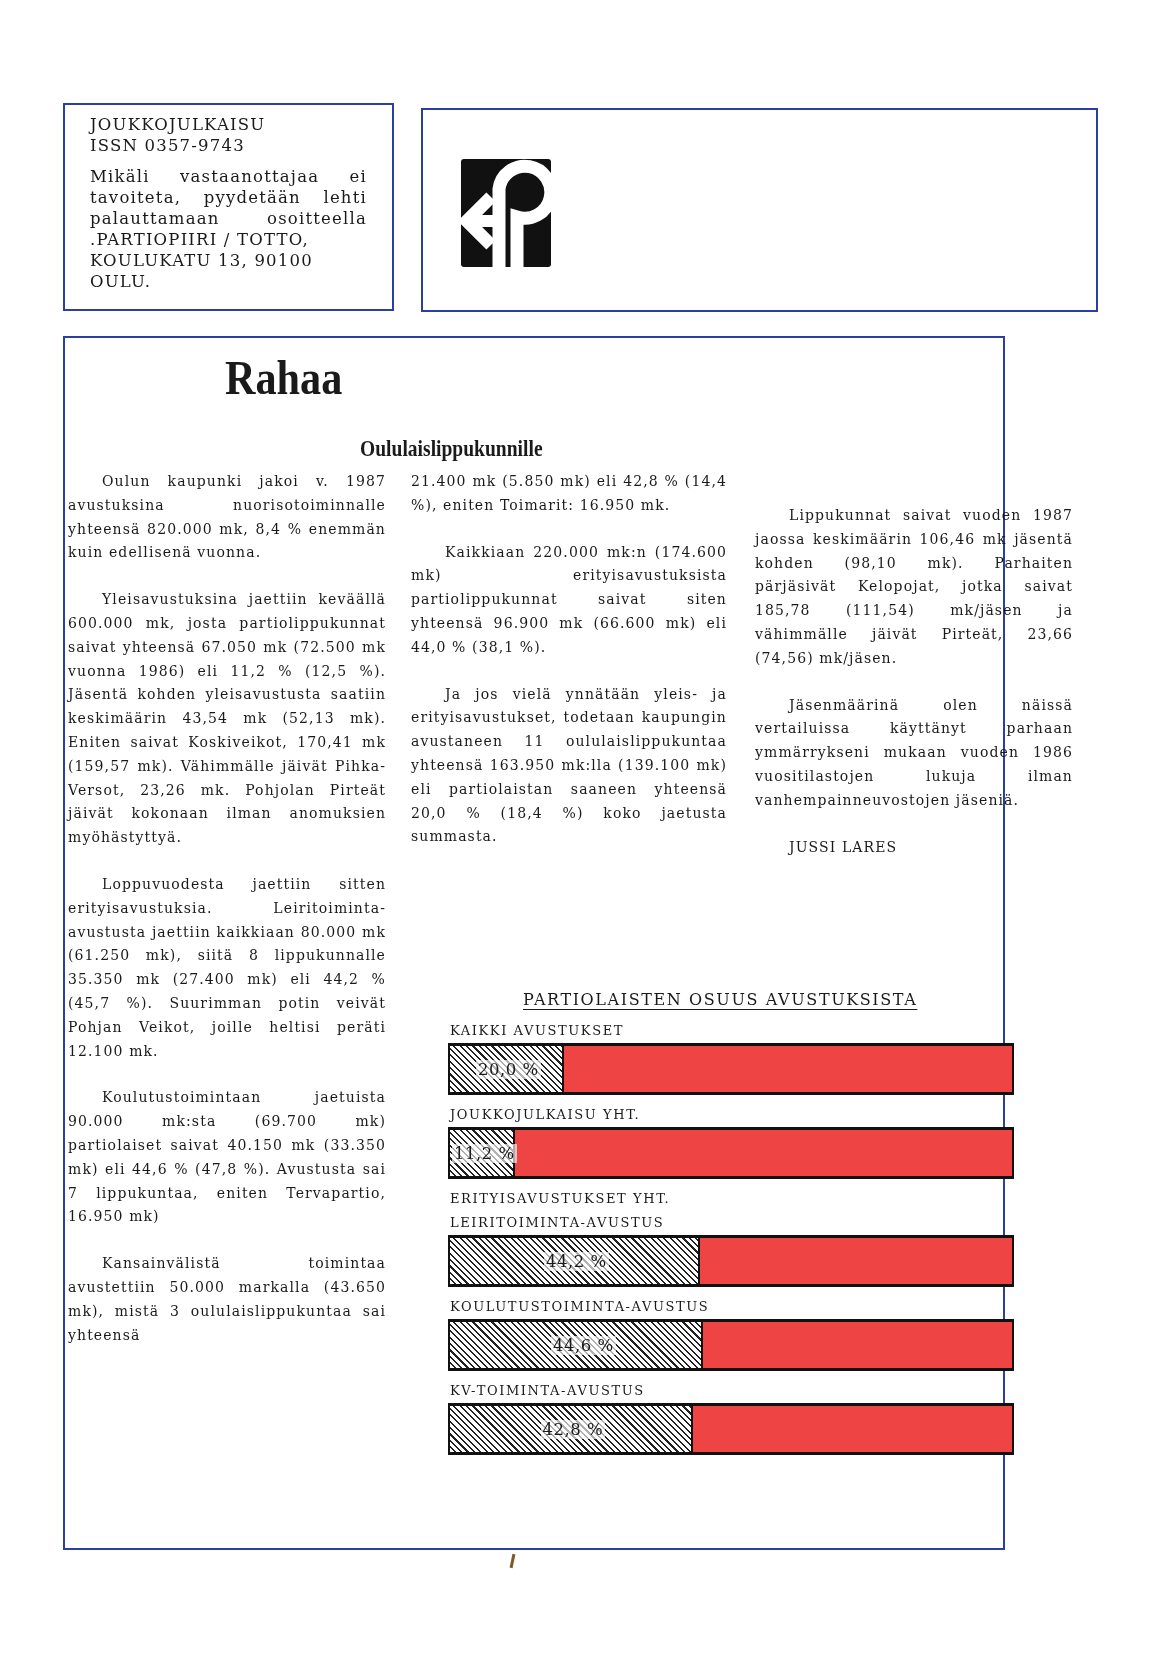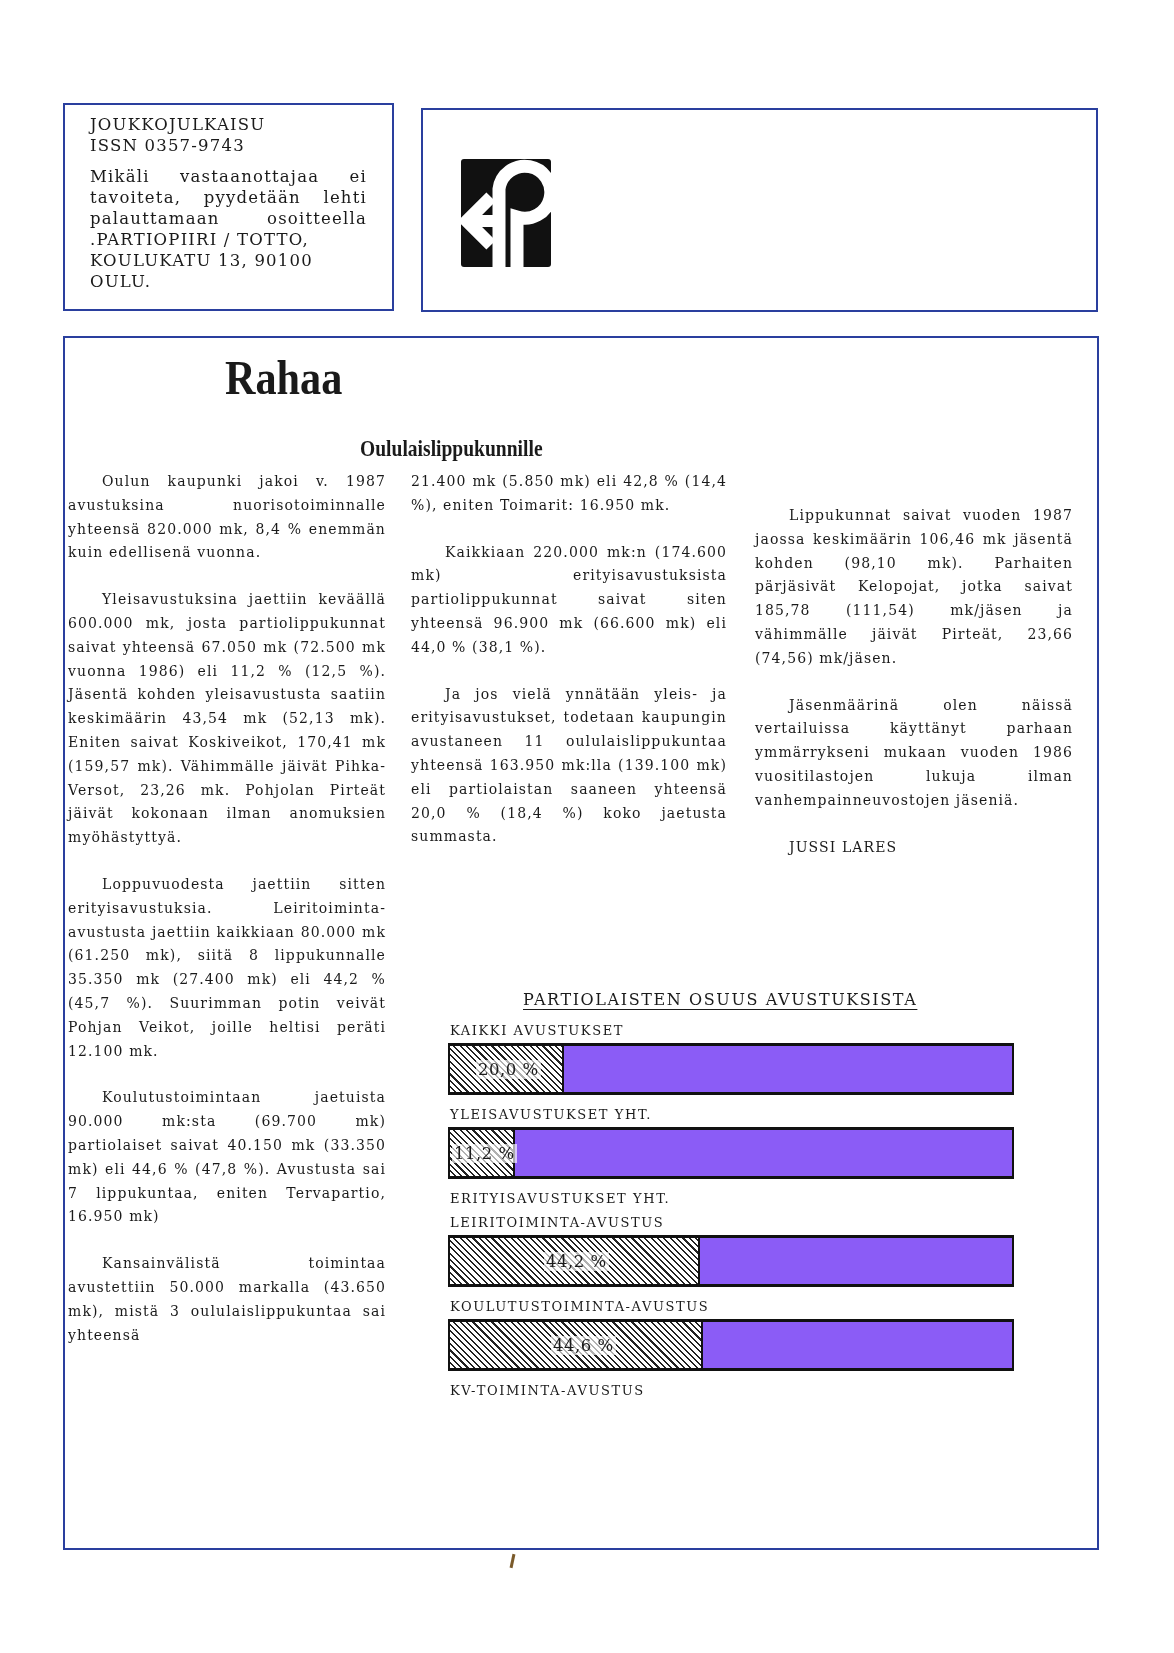--- a/index.html
+++ b/index.html
@@ -6,33 +6,33 @@
   body {
     width: 1174px; height: 1653px; background: #ffffff; position: relative;
     font-family: "DejaVu Serif", serif; color: #1a1a1a; overflow: hidden;
   }
   .box { position: absolute; border: 2px solid #2a3f9e; box-sizing: border-box; }
   #mailbox { left: 63px; top: 103px; width: 331px; height: 208px; padding: 9px 25px; font-size: 16.5px; line-height: 21px; letter-spacing: 1.2px; }
   #mailbox .sp { height: 10px; }
   #mailbox .just { text-align: justify; text-align-last: justify; }
   #logobox { left: 421px; top: 108px; width: 677px; height: 204px; }
   #logo { position: absolute; left: 38px; top: 49px; width: 90px; height: 108px; }
-  #article { left: 63px; top: 336px; width: 1036px; height: 1214px; }
+  #article { left: 63px; top: 336px; width: 942px; height: 1214px; }
   .title { position: absolute; left: 160px; top: 12px; font-family: "Liberation Serif", serif; font-weight: bold; font-size: 48px; transform: scaleX(0.88); transform-origin: left; }
   .subtitle { position: absolute; left: 295px; top: 98px; font-family: "Liberation Serif", serif; font-weight: bold; font-size: 23px; transform: scaleX(0.85); transform-origin: left; }
   .col { position: absolute; font-size: 14px; line-height: 23.8px; letter-spacing: 1.1px; text-align: justify; }
   .col p { margin: 0 0 23px 0; text-indent: 34px; }
   #col1 { left: 3px; top: 132px; width: 318px; }
   #col2 { left: 346px; top: 132px; width: 316px; }
   #col3 { left: 690px; top: 166px; width: 318px; }
   #col3 .author { text-indent: 34px; text-align: left; }
   #chart { position: absolute; left: 383px; top: 652px; width: 580px; }
   .chart-title { margin-left: 75px; font-size: 16px; letter-spacing: 1.6px; text-decoration: underline; text-underline-offset: 4px; width: 440px; }
   .bar-label { font-size: 13px; letter-spacing: 1.6px; margin-left: 2px; height: 24px; line-height: 24px; }
-  .bar { position: relative; width: 566px; height: 52px; border: 2px solid #111; border-width: 3px 2px 3px 2px; box-sizing: border-box; margin-bottom: 8px; background: #8b5cf6; }
+  .bar { position: relative; width: 566px; height: 52px; border: 2px solid #111; border-width: 3px 2px 3px 2px; box-sizing: border-box; margin-bottom: 8px; background: #ef4444; }
   .bar .fill { position: absolute; left: 0; top: 0; bottom: 0; border-right: 2px solid #111;
     background: repeating-linear-gradient(45deg, #fff 0 3px, #222 3px 4.5px); }
   .bar .val { position: absolute; top: 14px; font-size: 16.5px; background: rgba(255,255,255,0.65); padding: 0 2px; letter-spacing: 0.5px; }
   .mark { position: absolute; left: 511px; top: 1554px; width: 3px; height: 14px; background: #7a5a2a; transform: rotate(12deg); }
 </style>
 </head>
 <body>
 
 <div class="box" id="mailbox">
   <div>JOUKKOJULKAISU</div>
@@ -81,34 +81,38 @@
 
   <div id="chart">
     <div class="chart-title">PARTIOLAISTEN OSUUS AVUSTUKSISTA</div>
     <div style="height:10px"></div>
     <div id="bars">
         <div class="bar-label">KAIKKI AVUSTUKSET</div>
         <div class="bar">
           <div class="fill" style="width: 112px;"></div>
           <span class="val" style="left: 26px;">20,0 %</span>
         </div>
-        <div class="bar-label">YLEISAVUSTUKSET YHT.</div>
+        <div class="bar-label">JOUKKOJULKAISU YHT.</div>
         <div class="bar">
           <div class="fill" style="width: 63px;"></div>
           <span class="val" style="left: 2px;">11,2 %</span>
         </div>
         <div class="bar-label">ERITYISAVUSTUKSET YHT.</div>
         <div class="bar-label">LEIRITOIMINTA-AVUSTUS</div>
         <div class="bar">
           <div class="fill" style="width: 248px;"></div>
           <span class="val" style="left: 94px;">44,2 %</span>
         </div>
         <div class="bar-label">KOULUTUSTOIMINTA-AVUSTUS</div>
         <div class="bar">
           <div class="fill" style="width: 251px;"></div>
           <span class="val" style="left: 101px;">44,6 %</span>
         </div>
         <div class="bar-label">KV-TOIMINTA-AVUSTUS</div>
+        <div class="bar">
+          <div class="fill" style="width: 241px;"></div>
+          <span class="val" style="left: 90.5px;">42,8 %</span>
+        </div>
       </div>
   </div>
 </div>
 
 <div class="mark"></div>
 
 </body></html>

